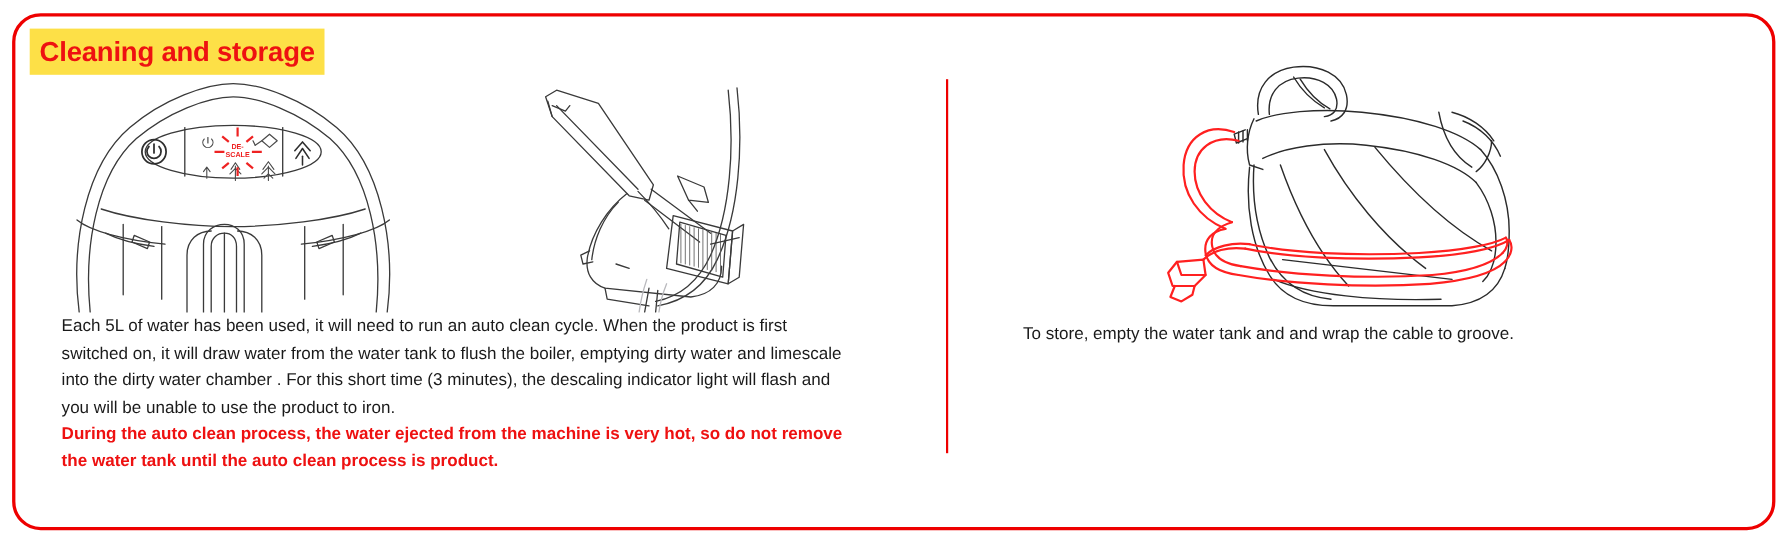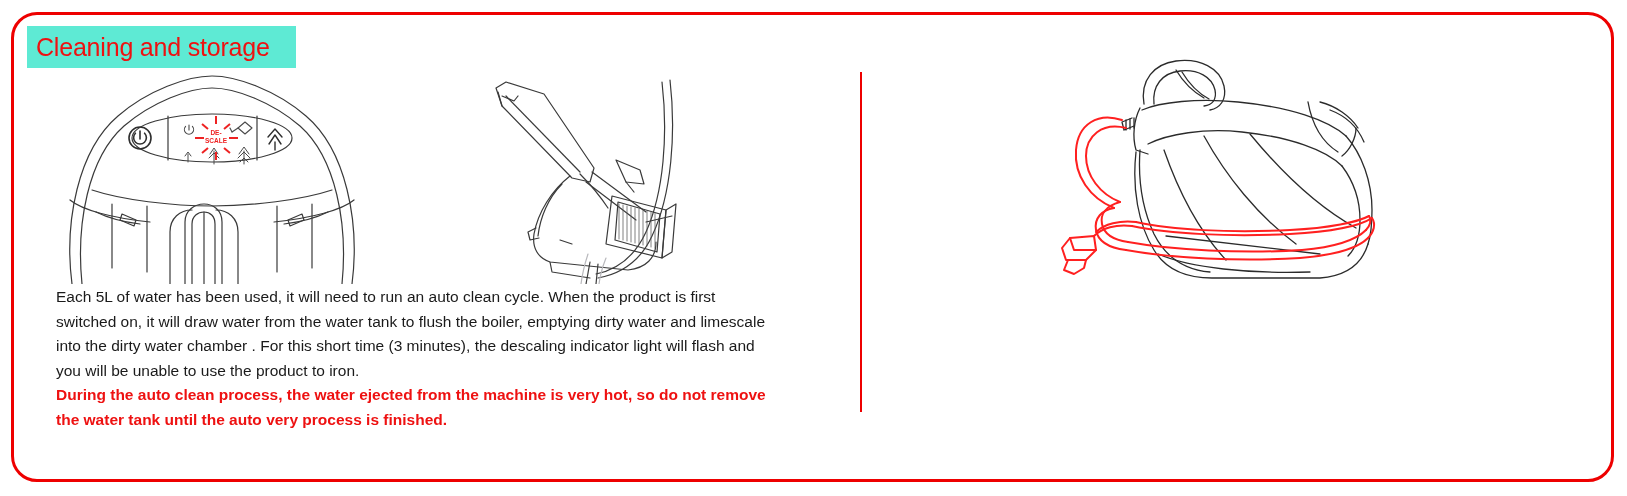--- a/index.html
+++ b/index.html
@@ -34,26 +34,26 @@
   }
 
   
   .title-wrap {
     position: absolute;
     left: 27px;
     top: 26px;
   }
   .title {
     display: inline-block;
-    background: #5eead4;
+    background: #fde047;
     color: #ee1111;
     font-size: 25px;
-    font-weight: normal;
+    font-weight: bold;
     line-height: 42px;
-    padding: 0 26px 0 9px;
+    padding: 0 9px 0 9px;
     letter-spacing: -0.2px;
     white-space: nowrap;
   }
 
   
   .divider {
     position: absolute;
     left: 860px;
     top: 72px;
     width: 2px;
@@ -297,19 +297,20 @@
 
         <path d="M104 178 L80 180 L72 190 L76 202 L96 202 L106 192 Z"></path>
         <path d="M78 202 L74 212 L84 216 L94 210 L96 202"></path>
         <path d="M80 180 L84 192 L106 192"></path>
       </g>
     </svg>
   </div>
 
   <div class="para" id="left-text">
     <p>Each 5L of water has been used, it will need to run an auto clean cycle. When the product is first switched on, it will draw water from the water tank to flush the boiler, emptying dirty water and limescale into the dirty water chamber . For this short time (3 minutes), the descaling indicator light will flash and you will be unable to use the product to iron.</p>
-    <p class="warn">During the auto clean process, the water ejected from the machine is very hot, so do not remove the water tank until the auto very process is finished.</p>
+    <p class="warn">During the auto clean process, the water ejected from the machine is very hot, so do not remove the water tank until the auto clean process is product.</p>
   </div>
 
   <div class="para" id="right-text">
+    <p>To store, empty the water tank and and wrap the cable to groove.</p>
   </div>
 
 </div>
 
 </body></html>

